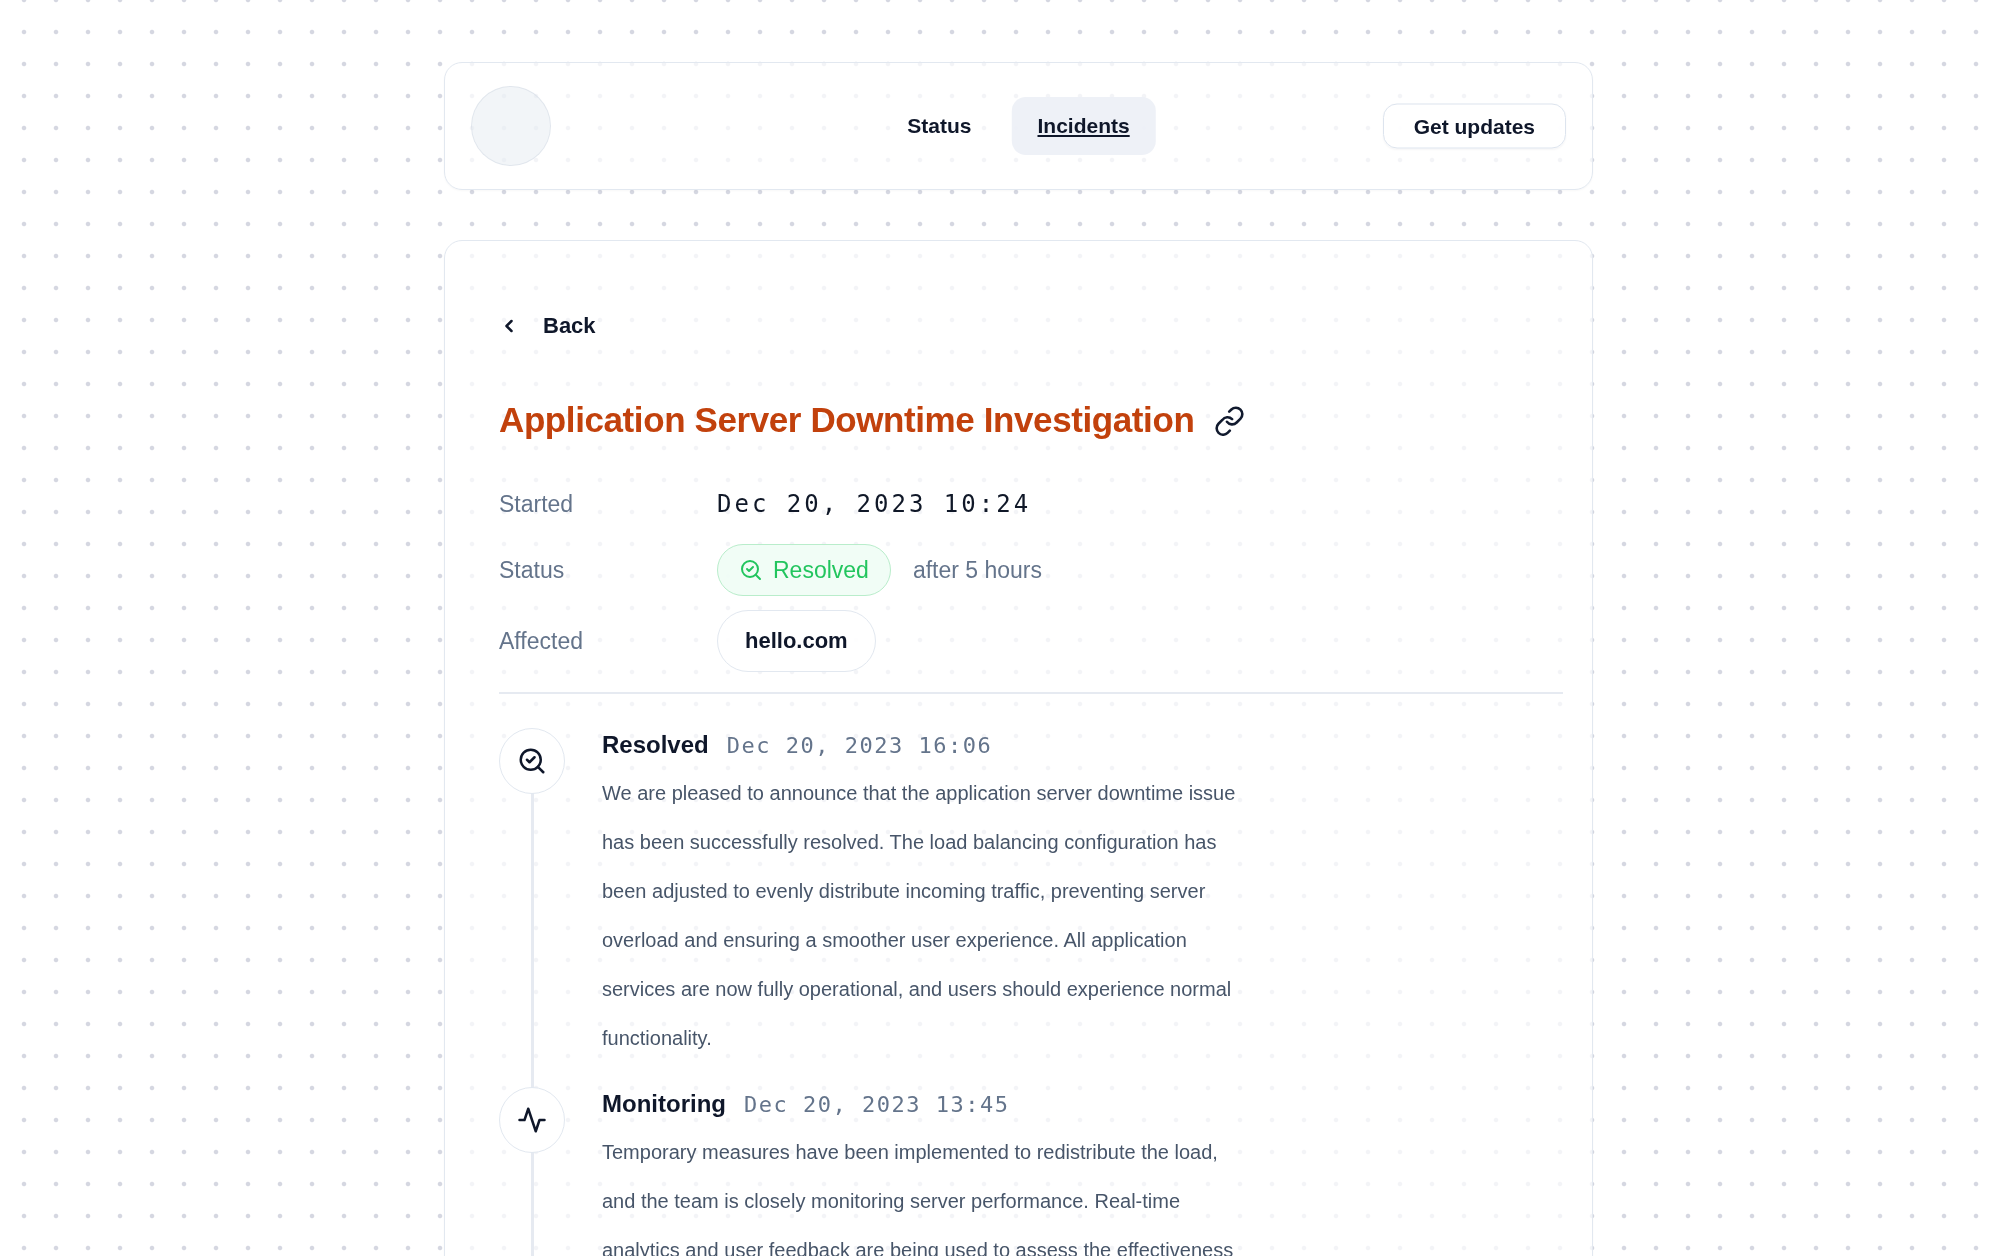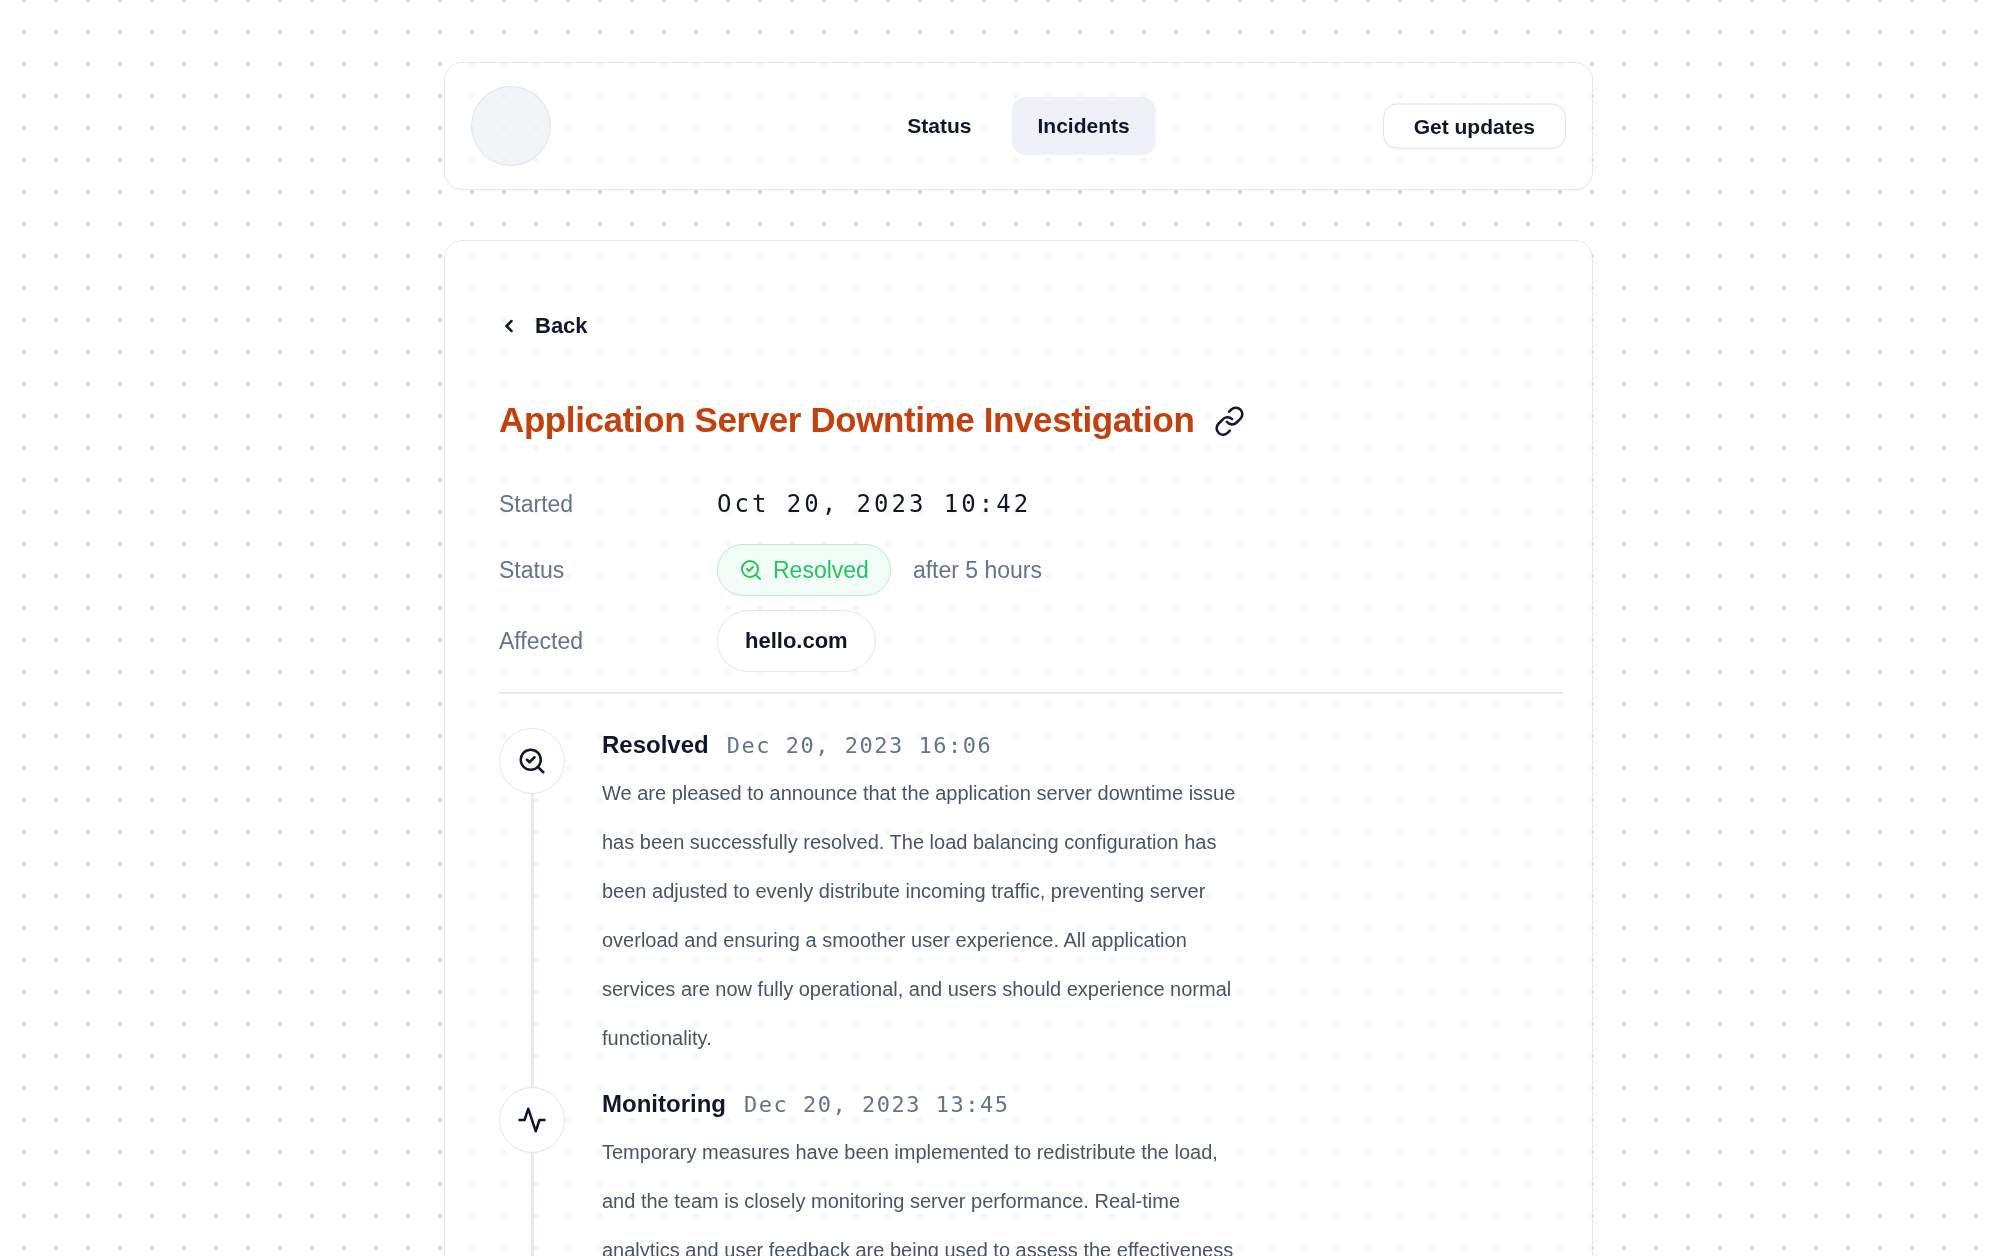--- a/index.html
+++ b/index.html
@@ -35,35 +35,35 @@
   }
   .nav-group {
     position: absolute; left: 50%; top: 50%; transform: translate(-50%,-50%);
     display: flex; align-items: center; gap: 14px;
   }
   .nav-item {
     font-size: 21px; font-weight: 700; color: #0f172a;
     padding: 17px 26px; border-radius: 14px; cursor: pointer;
     background: transparent; border: none; font-family: inherit;
   }
-  .nav-item.active { background: rgba(236,240,246,0.9); }
+  .nav-item.active { background: rgba(236,240,246,0.9); text-decoration: underline; }
   .get-updates-btn {
     position: absolute; right: 26px; top: 50%; transform: translateY(-50%);
     height: 45px; padding: 0 30px; border-radius: 14px;
     background: rgba(255,255,255,0.9); border: 1.5px solid #dde4ee;
     font-family: inherit; font-size: 21px; font-weight: 700; color: #0f172a;
     cursor: pointer; box-shadow: 0 1px 2px rgba(15,23,42,0.04);
   }
 
   
   .incident-card { top: 240px; height: 1600px; }
   .incident-inner { padding: 68px 29px 0 54px; }
 
   .back-link {
-    display: inline-flex; align-items: center; gap: 16px;
+    display: inline-flex; align-items: center; gap: 24px;
     font-size: 22px; font-weight: 700; color: #0f172a; cursor: pointer;
     line-height: 33px; background: none; border: none; font-family: inherit;
   }
   .back-link svg { display: block; }
 
   .title-row { display: flex; align-items: center; gap: 20px; margin-top: 56px; }
   .page-title {
     font-size: 35px; font-weight: 800; letter-spacing: -0.4px;
     color: #c2410c; line-height: 44px;
   }
@@ -151,21 +151,21 @@
         <svg width="31" height="31" viewBox="0 0 24 24" fill="none" stroke="currentColor" stroke-width="2" stroke-linecap="round" stroke-linejoin="round">
           <path d="M10 13a5 5 0 0 0 7.54.54l3-3a5 5 0 0 0-7.07-7.07l-1.72 1.71"></path>
           <path d="M14 11a5 5 0 0 0-7.54.54l-3 3a5 5 0 0 0 7.07 7.07l1.71-1.71"></path>
         </svg>
       </span>
     </div>
 
     <div class="meta">
       <div class="meta-row">
         <span class="meta-label">Started</span>
-        <span class="mono-value">Oct 20, 2023 10:42</span>
+        <span class="mono-value">Dec 20, 2023 10:24</span>
       </div>
 
       <div class="meta-row">
         <span class="meta-label">Status</span>
         <span class="status-badge">
           <span style="display:flex;color:#22c55e;">
             <svg width="24" height="24" viewBox="0 0 24 24" fill="none" stroke="currentColor" stroke-width="2" stroke-linecap="round" stroke-linejoin="round">
               <path d="m8 11 2 2 4-4"></path>
               <circle cx="11" cy="11" r="8"></circle>
               <path d="m21 21-4.3-4.3"></path>

